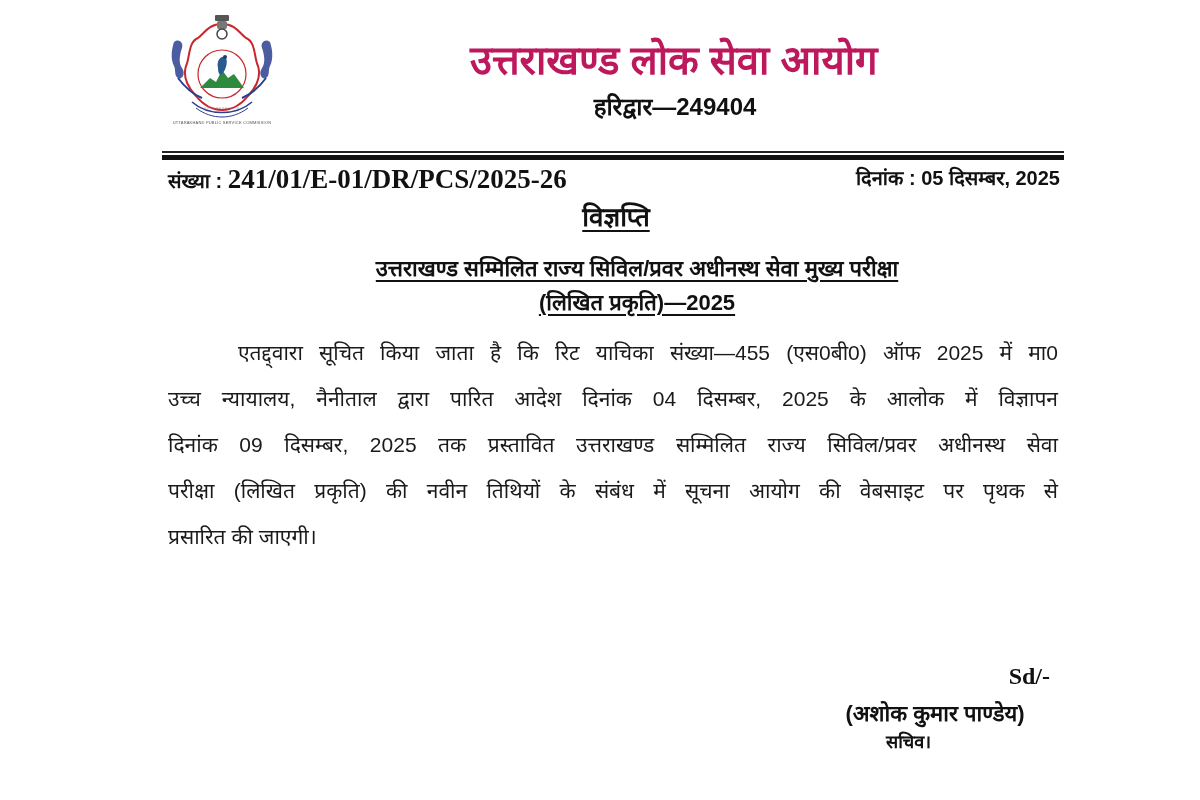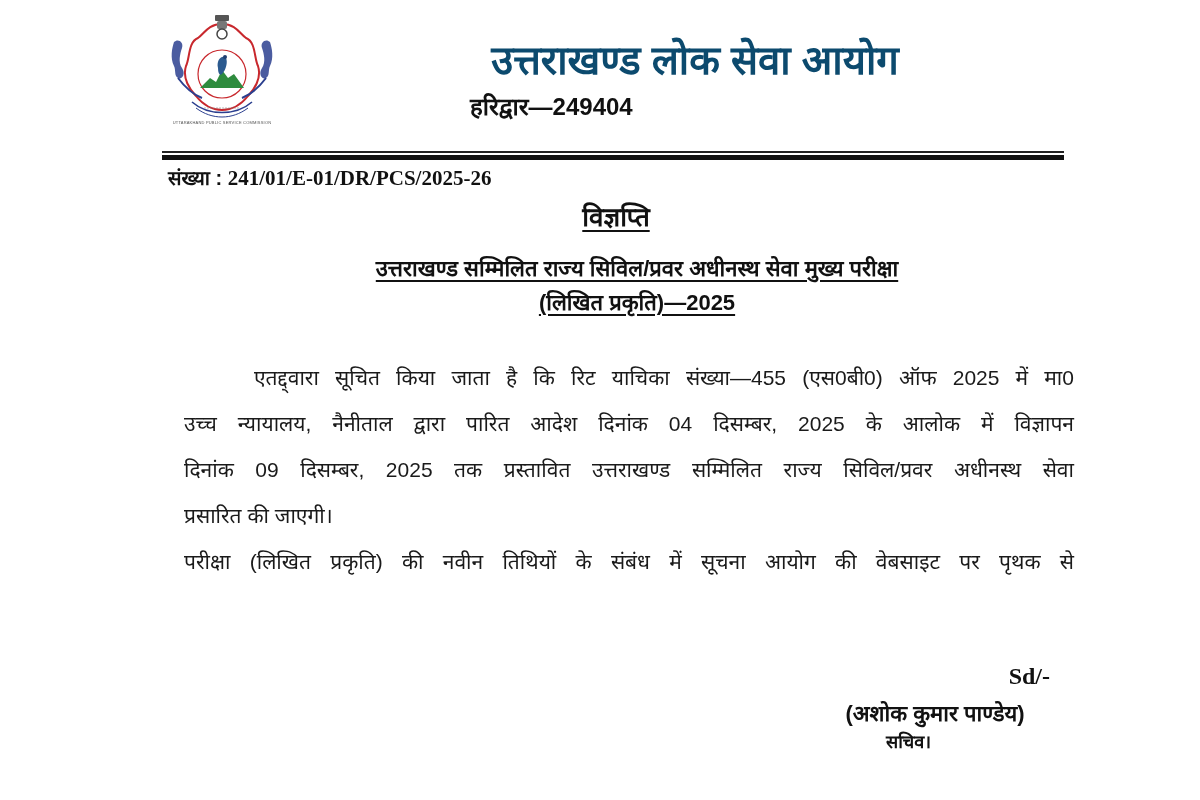--- a/index.html
+++ b/index.html
@@ -32,32 +32,32 @@
       color: #555;
       text-align: center;
       white-space: nowrap;
       overflow: hidden;
     }
     .org-title {
       position: absolute;
       left: 470px;
       top: 38px;
       width: 450px;
-      text-align: center;
+      text-align: left;
       font-size: 40px;
       font-weight: bold;
       line-height: 1.1;
-      color: #0c4a6e;
+      color: #be185d;
     }
     .org-subtitle {
       position: absolute;
       left: 470px;
       top: 89px;
       width: 410px;
-      text-align: left;
+      text-align: center;
       font-size: 24px;
       font-weight: bold;
       color: #111;
     }
     .rule-thin {
       position: absolute;
       left: 162px;
       top: 151px;
       width: 902px;
       height: 2px;
@@ -81,21 +81,21 @@
       font-weight: bold;
     }
     .ref-left {
       position: absolute;
       left: 0;
       top: 0;
       white-space: nowrap;
     }
     .ref-left .ref-num {
       font-family: "Liberation Serif", "DejaVu Serif", serif;
-      font-size: 21px;
+      font-size: 27px;
     }
     .ref-right {
       position: absolute;
       right: 0;
       top: 0;
       white-space: nowrap;
     }
     .notice-heading {
       position: absolute;
       left: 0;
@@ -122,23 +122,22 @@
     }
     .subject span {
       text-decoration: underline;
       text-underline-offset: 4px;
       text-decoration-thickness: 2px;
       margin-left: 24px;
     }
     .body-text {
       position: absolute;
       left: 168px;
-      top: 355px;
+      top: 330px;
       width: 890px;
-      margin-left: 16px;
     }
     .body-line {
       height: 46px;
       line-height: 46px;
       font-size: 21px;
       white-space: nowrap;
       text-align: justify;
       text-align-last: justify;
       color: #1a1a1a;
     }
@@ -216,36 +215,40 @@
 <div class="org-subtitle">हरिद्वार—249404</div>
 
 <div class="rule-thin"></div>
 <div class="rule-thick"></div>
 
 <div class="ref-row">
   <div class="ref-left">
     <span>संख्या :</span>
     <span class="ref-num">241/01/E-01/DR/PCS/2025-26</span>
   </div>
+  <div class="ref-right">
+    <span>दिनांक :</span>
+    <span>05 दिसम्बर, 2025</span>
+  </div>
 </div>
 
 <div class="notice-heading">
   <span>विज्ञप्ति</span>
 </div>
 
 <div class="subject">
   <div><span>उत्तराखण्ड सम्मिलित राज्य सिविल/प्रवर अधीनस्थ सेवा मुख्य परीक्षा</span></div>
   <div><span>(लिखित प्रकृति)—2025</span></div>
 </div>
 
 <div class="body-text">
   <div class="body-line first">एतद्द्वारा सूचित किया जाता है कि रिट याचिका संख्या—455 (एस0बी0) ऑफ 2025 में मा0</div>
   <div class="body-line">उच्च न्यायालय, नैनीताल द्वारा पारित आदेश दिनांक 04 दिसम्बर, 2025 के आलोक में विज्ञापन</div>
   <div class="body-line">दिनांक 09 दिसम्बर, 2025 तक प्रस्तावित उत्तराखण्ड सम्मिलित राज्य सिविल/प्रवर अधीनस्थ सेवा</div>
+  <div class="body-line">परीक्षा (लिखित प्रकृति) की नवीन तिथियों के संबंध में सूचना आयोग की वेबसाइट पर पृथक से</div>
   <div class="body-line last">प्रसारित की जाएगी।</div>
-  <div class="body-line">परीक्षा (लिखित प्रकृति) की नवीन तिथियों के संबंध में सूचना आयोग की वेबसाइट पर पृथक से</div>
 </div>
 
 <div class="signature-block">
   <div class="sig-sd">Sd/-</div>
   <div class="sig-name">(अशोक कुमार पाण्डेय)</div>
   <div class="sig-designation">सचिव।</div>
 </div>
 
 </body></html>

